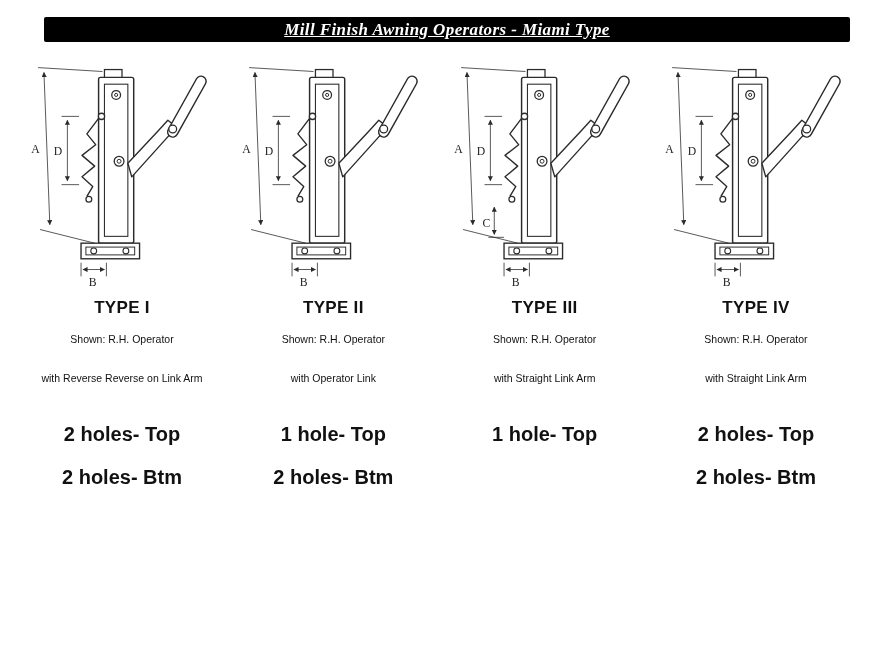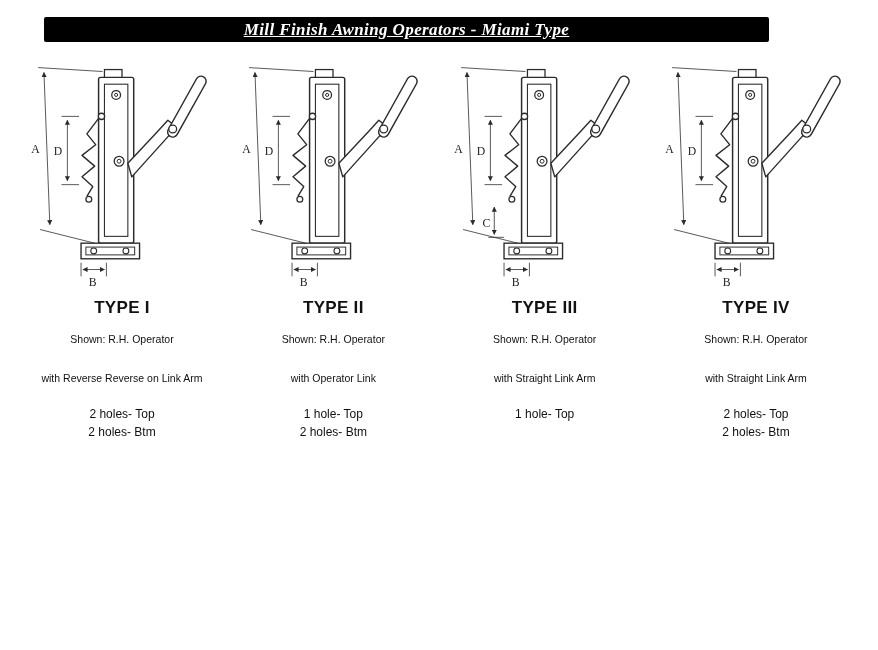--- a/index.html
+++ b/index.html
@@ -15,21 +15,21 @@
   .page {
     position: relative;
     width: 878px;
     height: 650px;
     background: #ffffff;
   }
   .header-bar {
     position: absolute;
     left: 44px;
     top: 17px;
-    width: 725px;
+    width: 806px;
     height: 25px;
     background: #000000;
     border-radius: 2px;
     display: flex;
     align-items: center;
     justify-content: center;
   }
   .header-title {
     color: #ffffff;
     font-family: "Liberation Serif", serif;
@@ -66,23 +66,24 @@
     font-weight: bold;
     margin: 8px 0 2px 0;
     letter-spacing: 0.3px;
   }
   .shown {
     font-size: 10.5px;
     margin: 13px 0;
     line-height: 1.25;
   }
   .holes {
-    font-size: 12px;
-    margin: 0;
+    font-size: 20px;
+    margin: 14px;
     line-height: 1.45;
+    font-weight: bold;
   }
   .holes-block {
     margin-top: 8px;
   }
   svg text.dim {
     font-family: "Liberation Serif", serif;
     font-size: 12px;
     fill: #222222;
   }
 </style>

